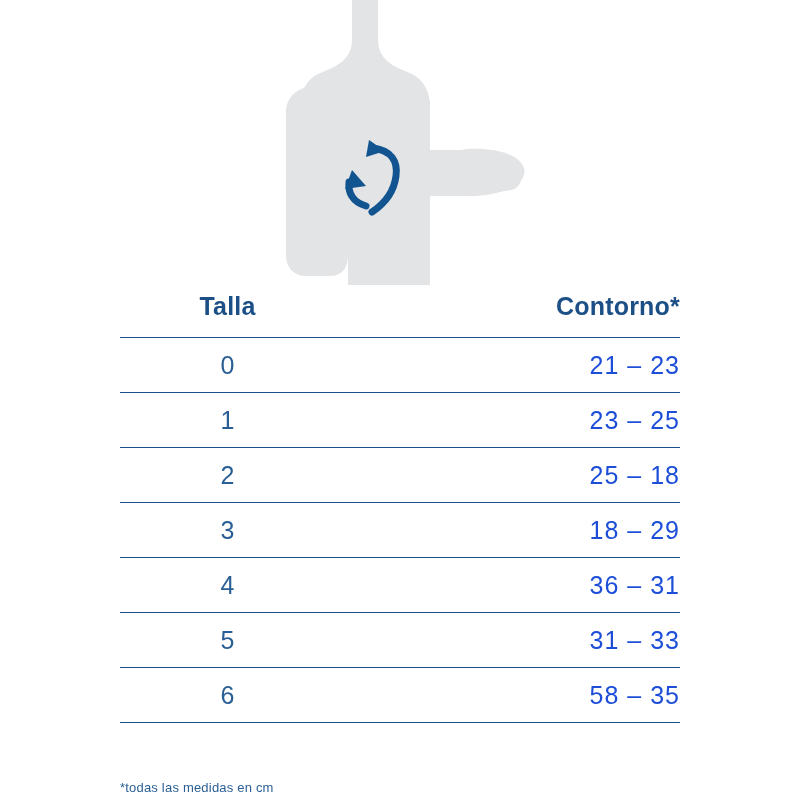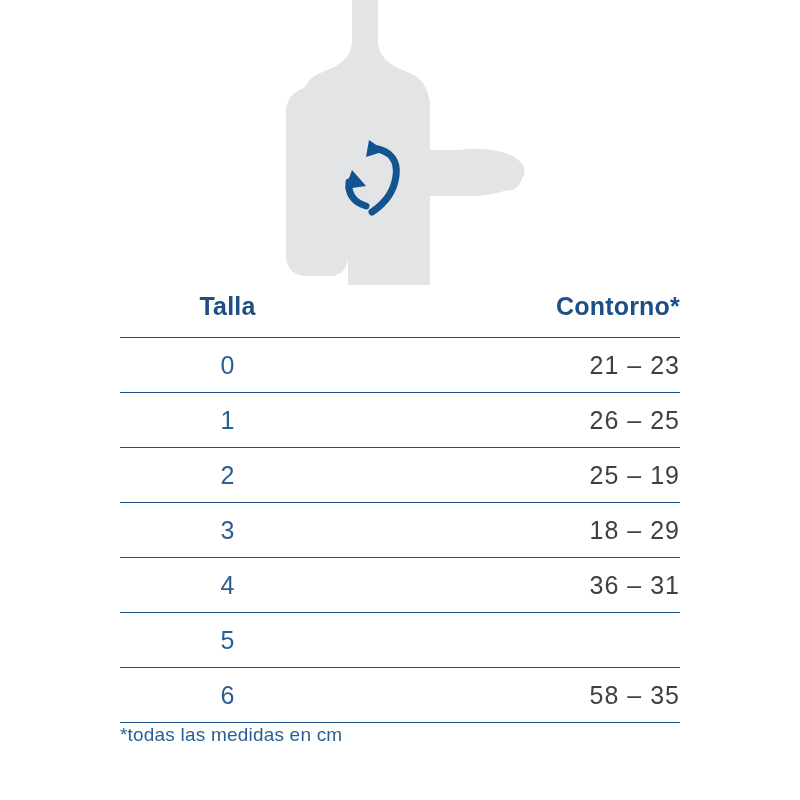--- a/index.html
+++ b/index.html
@@ -70,30 +70,30 @@
     align-items: center;
     height: 54px;
     border-bottom: 1.5px solid #1b4f86;
   }
   .row .col-size {
     font-size: 25px;
     color: #2a5f95;
   }
   .row .col-contour {
     font-size: 25px;
-    color: #404040;
+    color: #1d4ed8;
     padding-left: 10px;
     box-sizing: border-box;
     letter-spacing: 1px;
   }
   .footnote {
     position: absolute;
     left: 120px;
-    top: 724px;
-    font-size: 19px;
+    top: 780px;
+    font-size: 13px;
     color: #2a5f95;
     letter-spacing: 0.2px;
   }
 </style>
 </head>
 <body>
 
 <div class="page">
 
   <div class="illustration">
@@ -170,36 +170,37 @@
       <div class="col-size">Talla</div>
       <div class="col-contour">Contorno*</div>
     </div>
     <div class="rows">
       <div class="row">
         <div class="col-size">0</div>
         <div class="col-contour">21 – 23</div>
       </div>
       <div class="row">
         <div class="col-size">1</div>
-        <div class="col-contour">26 – 25</div>
+        <div class="col-contour">23 – 25</div>
       </div>
       <div class="row">
         <div class="col-size">2</div>
-        <div class="col-contour">25 – 19</div>
+        <div class="col-contour">25 – 18</div>
       </div>
       <div class="row">
         <div class="col-size">3</div>
         <div class="col-contour">18 – 29</div>
       </div>
       <div class="row">
         <div class="col-size">4</div>
         <div class="col-contour">36 – 31</div>
       </div>
       <div class="row">
         <div class="col-size">5</div>
+        <div class="col-contour">31 – 33</div>
       </div>
       <div class="row">
         <div class="col-size">6</div>
         <div class="col-contour">58 – 35</div>
       </div>
     </div>
   </div>
 
   <div class="footnote">*todas las medidas en cm</div>
 

